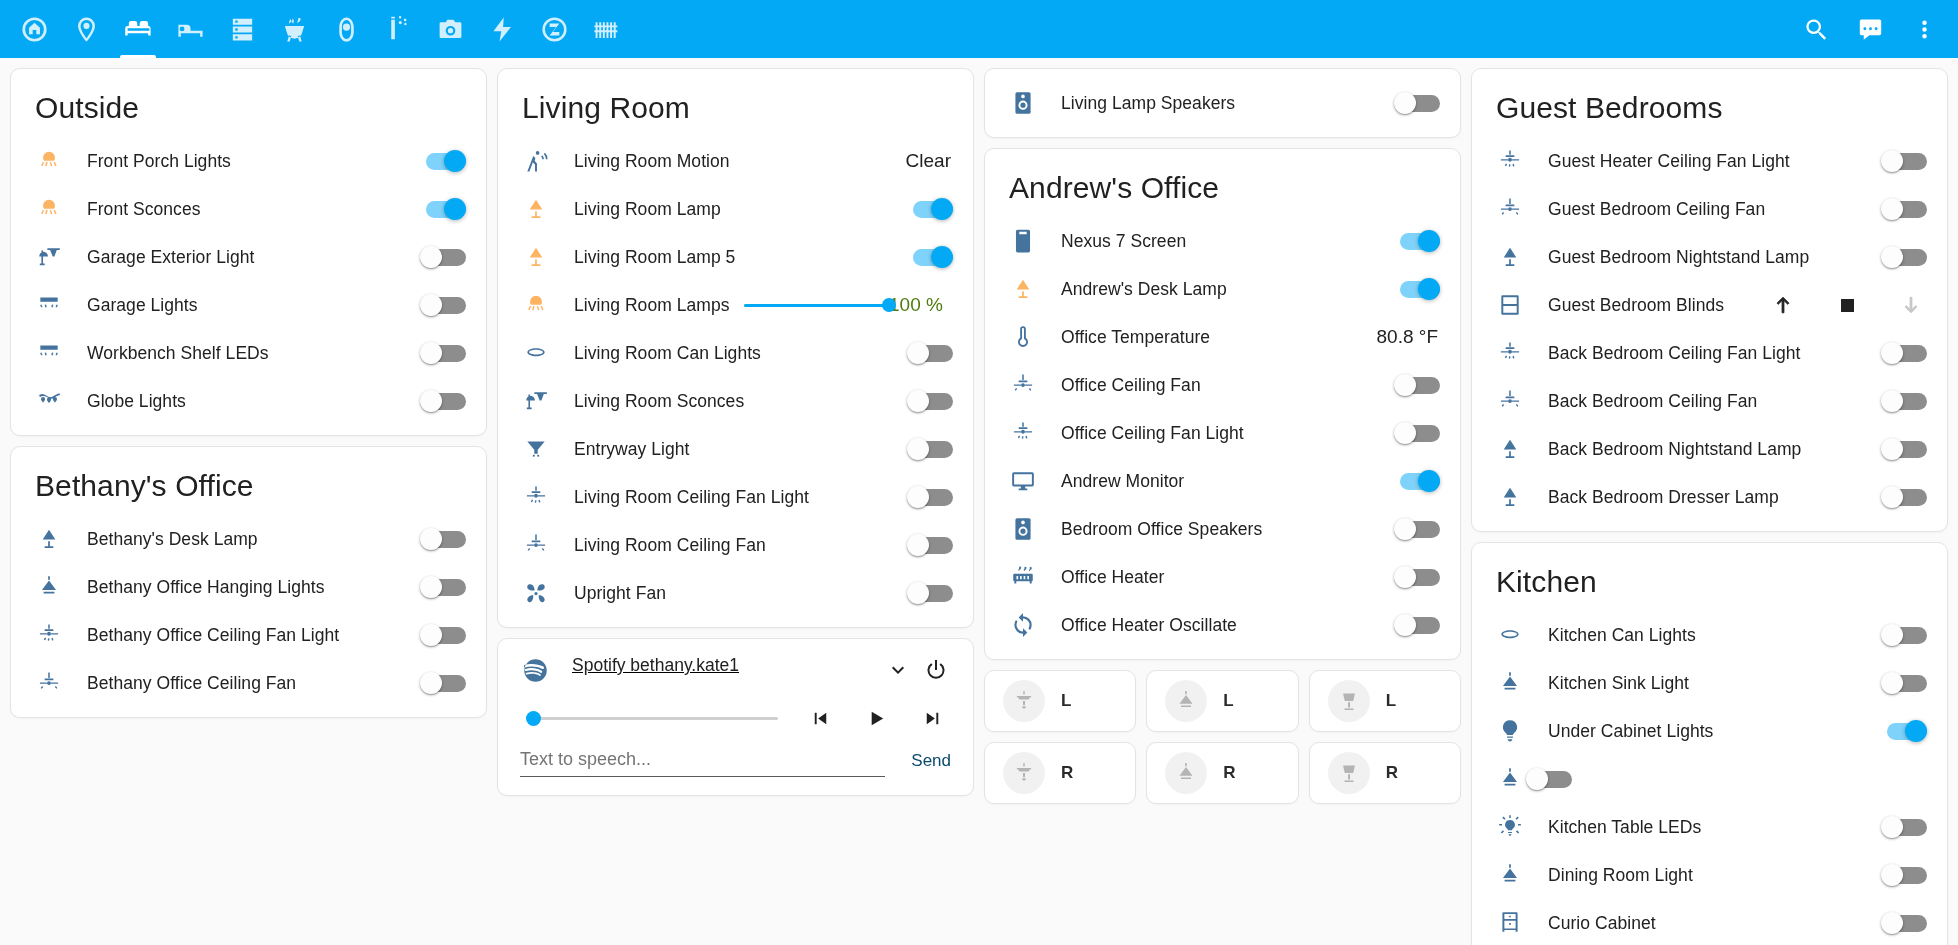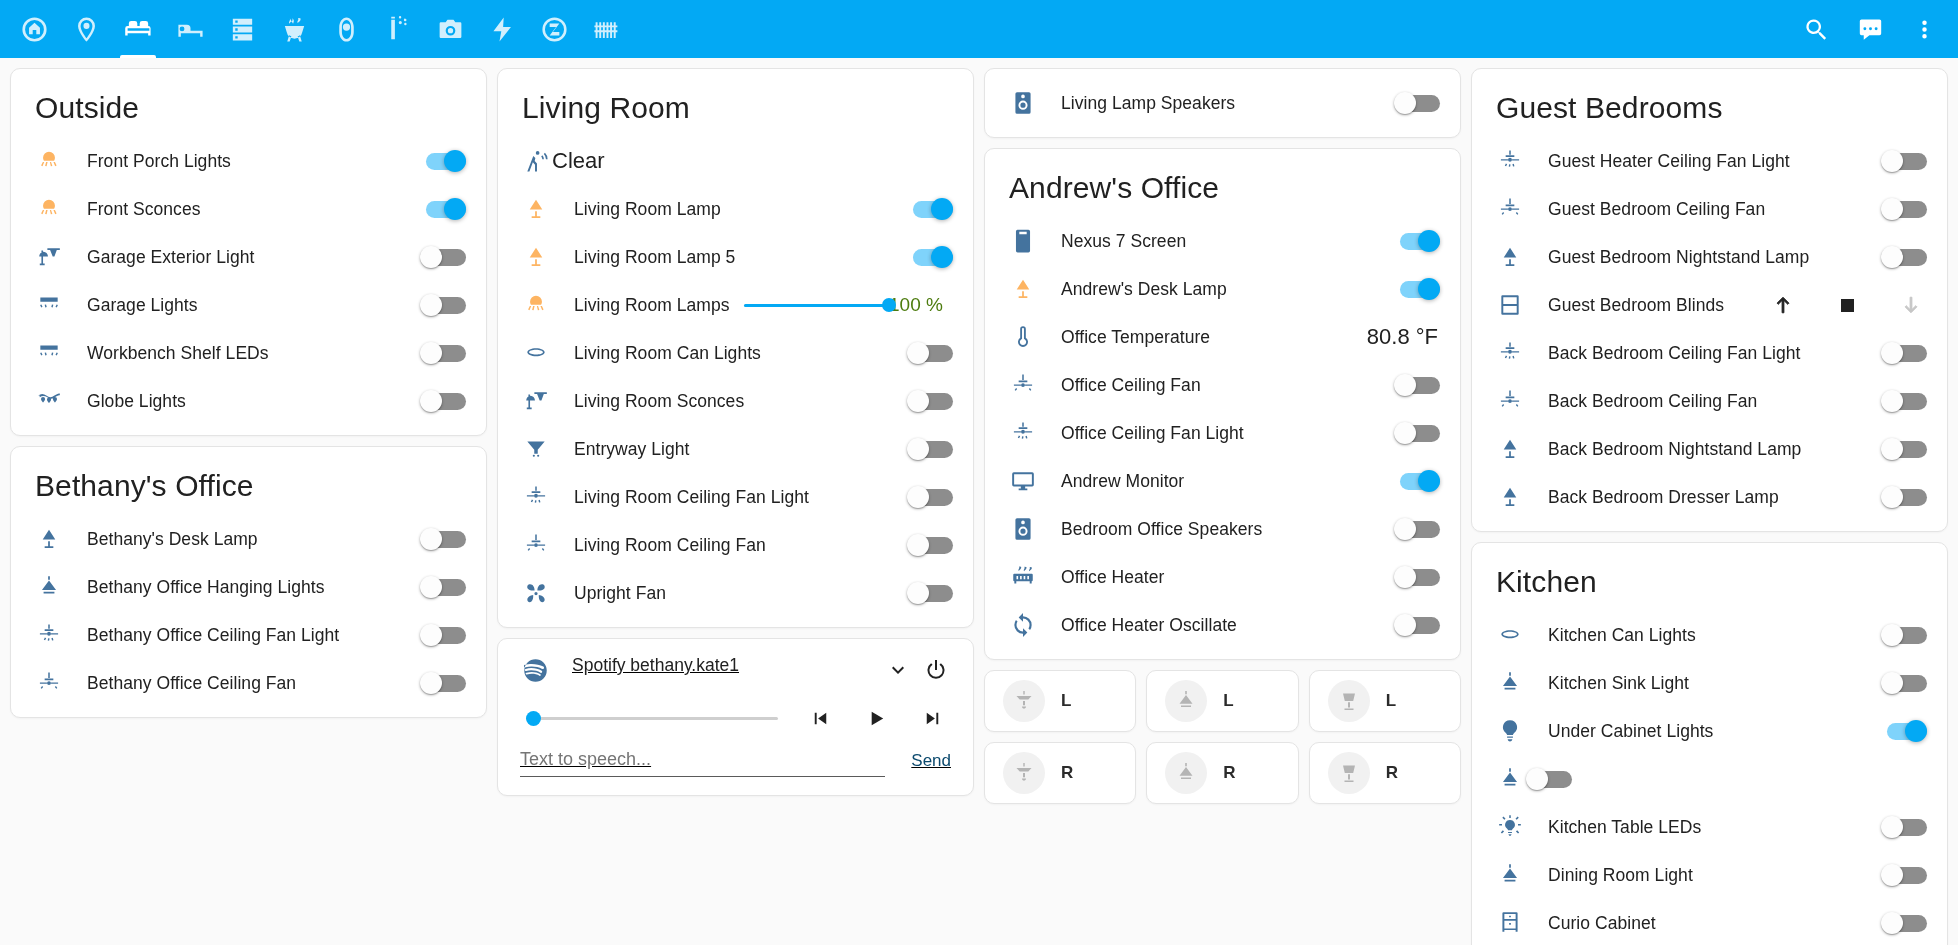--- a/index.html
+++ b/index.html
@@ -72,21 +72,21 @@
   }
   .row .ico svg { width: 26px; height: 26px; }
   .icn-blue { fill: #44739e; }
   .icn-amber { fill: #fdb462; }
   .row .lbl {
     flex: 1; font-size: 17.5px; color: #212121;
     padding-left: 22px; white-space: nowrap; overflow: hidden;
     text-overflow: ellipsis; letter-spacing: .05px;
   }
   .row .val {
-    font-size: 22px; color: #212121; padding-right: 2px;
+    font-size: 19px; color: #212121; padding-right: 2px;
     white-space: nowrap;
   }
 
   
   .toggle {
     position: relative; width: 46px; height: 22px;
     flex: 0 0 46px; cursor: pointer;
   }
   .toggle .track {
     position: absolute; right: 0; top: 3px;
@@ -138,21 +138,21 @@
   .media-name { flex: 1; padding-left: 22px; font-size: 17.5px; color: #212121; }
   .media-top .tbtn { width: 30px; height: 30px; display: flex; align-items: center; justify-content: center; cursor: pointer; }
   .media-top .tbtn svg { width: 24px; height: 24px; fill: #212121; }
   .media-mid { display: flex; align-items: center; margin-top: 16px; height: 26px; }
   .vol { position: relative; width: 252px; height: 16px; display: flex; align-items: center; margin-left: 6px; cursor: pointer;}
   .vol .vtrack { position: absolute; left: 0; right: 0; height: 3px; background: #cfcfcf; border-radius: 2px; }
   .vol .vthumb { position: absolute; left: 0; width: 15px; height: 15px; border-radius: 50%; background: #03a9f4; }
   .transport { margin-left: auto; display: flex; align-items: center; gap: 26px; padding-right: 4px; }
   .transport .pbtn { width: 30px; height: 30px; display:flex; align-items:center; justify-content:center; cursor:pointer; }
   .transport .pbtn svg { width: 23px; height: 23px; fill: #212121; }
-  .media-bot { display: flex; align-items: flex-end; margin-top: 16px; text-decoration: underline; }
+  .media-bot { display: flex; align-items: flex-end; margin-top: 16px; }
   .tts {
     flex: 1; border: none; border-bottom: 1px solid #5a5a5a;
     background: transparent; font-size: 18px; color: #212121;
     font-family: "Liberation Sans", sans-serif;
     padding: 2px 0 6px 0; outline: none;
   }
   .tts::placeholder { color: #757575; }
   .send { margin-left: 26px; font-size: 17px; color: #0c4a6e; padding-bottom: 6px; cursor: pointer; white-space: nowrap; }
 
   
@@ -393,20 +393,21 @@
   <div class="col col-2">
     <div class="card">
       <div class="card-title">Living Room</div>
       <div id="living-rows">
           <div class="row">
             <div class="ico">
               <svg viewBox="0 0 24 24" class="icn-blue">
                 <path d="M13.5 2.8a1.7 1.7 0 1 1 0 3.4 1.7 1.7 0 0 1 0-3.4M9.5 7.3 4 21.6h1.9l3.2-8.4 2 2.3v6.1h1.8v-7.3l-2.1-2.3.6-2.7m7.8-3.8a6.8 6.8 0 0 1 2 4.8h1.5a8.3 8.3 0 0 0-2.4-5.9zm-2.4 2.4a3.4 3.4 0 0 1 1 2.4h1.5a4.9 4.9 0 0 0-1.45-3.5z"></path>
               </svg>
             </div>
+            <div class="lbl">Living Room Motion</div>
             <div class="val">Clear</div>
           </div>
           <div class="row">
             <div class="ico">
               <svg viewBox="0 0 24 24" class="icn-amber">
                 <path d="M12 3.5 6.2 12.5h11.6zM11.2 14v4.7H8v1.6h8v-1.6h-3.2V14z"></path>
               </svg>
             </div>
             <div class="lbl">Living Room Lamp</div>
             <div class="toggle on">

